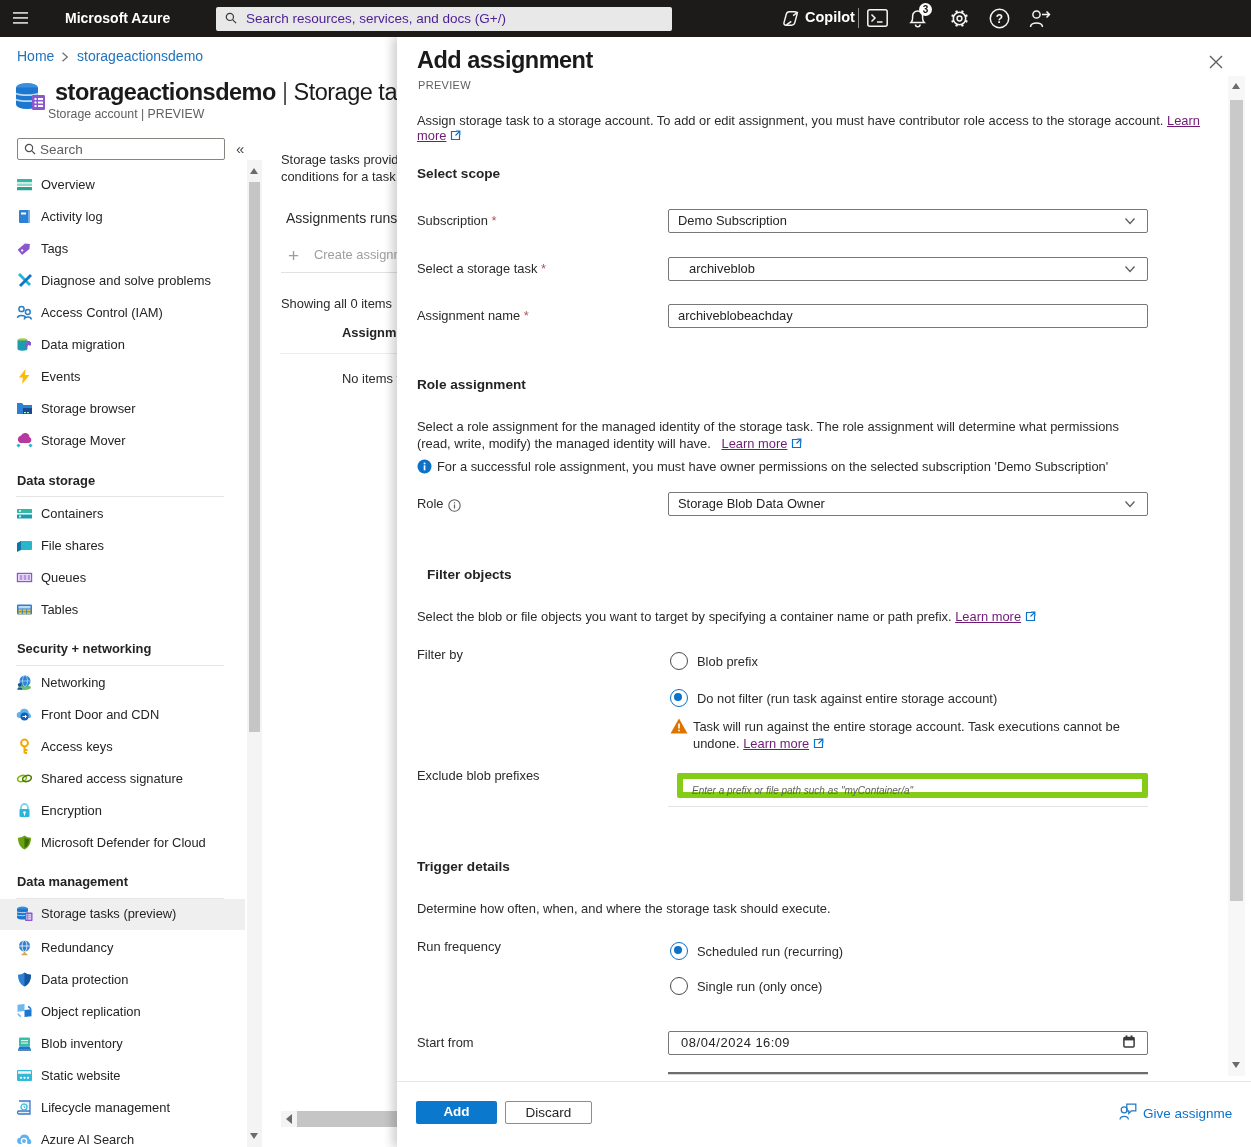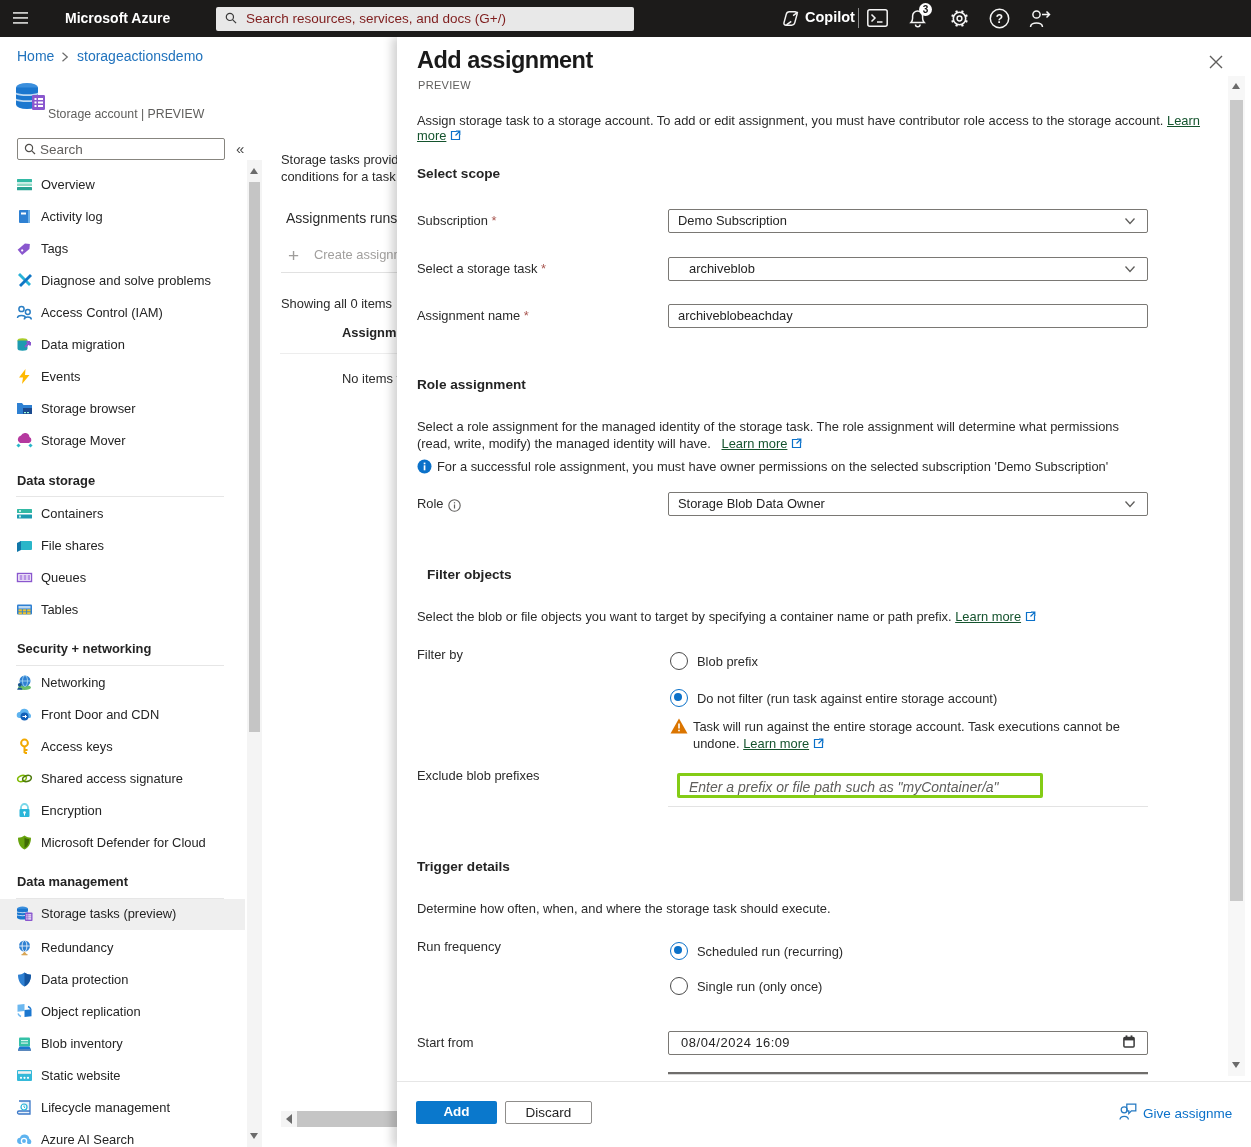--- a/index.html
+++ b/index.html
@@ -1,25 +1,25 @@
 <!DOCTYPE html>
 <html><head>
 <meta charset="utf-8">
 <style>
 * { margin:0; padding:0; box-sizing:border-box; }
 html,body { width:1251px; height:1147px; overflow:hidden; }
 body { font-family:"Liberation Sans", sans-serif; background:#fff; }
 #root { position:relative; width:1251px; height:1147px; overflow:hidden; background:#fff; }
 .abs { position:absolute; }
 .lnk { color:#2173bd; text-decoration:none; }
-.ulnk { color:#14532d; text-decoration:underline; }
+.ulnk { color:#701a75; text-decoration:underline; }
 
 #topbar { position:absolute; left:0; top:0; width:1251px; height:37px; background:#1c1b1a; }
 #topbar .ttl { position:absolute; left:65px; top:10px; color:#fff; font-size:14px; font-weight:bold; }
-#tsearch { position:absolute; left:216px; top:7px; width:418px; height:24px; background:#e8e8e8; border-radius:2px; color:#7f1d1d; font-size:13.5px; line-height:24px; }
+#tsearch { position:absolute; left:216px; top:7px; width:456px; height:24px; background:#e8e8e8; border-radius:2px; color:#4c1d95; font-size:13.5px; line-height:24px; }
 #tsearch span { margin-left:30px; }
 
 .navtxt { position:absolute; left:41px; font-size:12.9px; color:#242424; white-space:nowrap; }
 .navhead { position:absolute; left:17px; font-size:12.9px; font-weight:bold; color:#242424; white-space:nowrap; }
 .navsep { position:absolute; left:16px; width:208px; height:1px; background:#e6e6e6; }
 .navico { position:absolute; left:16px; width:17px; height:17px; }
 
 .sbtrack { position:absolute; background:#f4f4f4; }
 .sbthumb { position:absolute; background:#c5c5c5; }
 .sbarrow { position:absolute; width:0; height:0; }
@@ -39,20 +39,21 @@
 </style>
 </head>
 <body>
 <div id="root">
 
   <div class="abs" style="left:17px; top:48px; font-size:14px;"><a class="lnk" href="#">Home</a></div>
   <svg class="abs" style="left:61px; top:52px;" width="8" height="10" viewBox="0 0 8 10">
       <path d="M1.5 0.8 L6.3 5 L1.5 9.2" fill="none" stroke="#6b6b6b" stroke-width="1.2"></path>
     </svg>
   <div class="abs" style="left:77px; top:48px; font-size:14px;"><a class="lnk" href="#">storageactionsdemo</a></div>
+  <div class="abs" style="left:55px; top:79px; font-size:23.5px; letter-spacing:-0.5px; color:#1a1a1a; white-space:nowrap;"><b>storageactionsdemo</b> <span style="color:#555;">|</span> Storage ta</div>
   <div class="abs" style="left:48px; top:107px; font-size:12.3px; color:#5f5e5c;">Storage account | PREVIEW</div>
   <svg class="abs" style="left:14px; top:82px;" width="32" height="31" viewBox="0 0 32 31">
     <ellipse cx="13" cy="5.5" rx="11" ry="4.5" fill="#3b8fdd"></ellipse>
     <path d="M2 5.5 h22 v17 h-22 z" fill="#1b77cf"></path>
     <ellipse cx="13" cy="22.5" rx="11" ry="4.5" fill="#1b77cf"></ellipse>
     <path d="M2 10.5 c2 2.4 20 2.4 22 0 v1.8 c-2 2.4 -20 2.4 -22 0 z" fill="#bcd8f2"></path>
     <path d="M2 16.5 c2 2.4 20 2.4 22 0 v1.8 c-2 2.4 -20 2.4 -22 0 z" fill="#bcd8f2"></path>
     <rect x="18" y="13" width="13" height="15" rx="1.2" fill="#8a57ce"></rect>
     <rect x="20.5" y="16" width="2" height="2" fill="#fff"></rect>
       <rect x="24" y="16" width="5" height="2" fill="#fff"></rect>
@@ -346,21 +347,21 @@
         <path d="M9 0.5 L17.5 15.5 H0.5 z" fill="#db7500"></path>
         <rect x="8.2" y="5.5" width="1.6" height="5" fill="#fff"></rect>
         <rect x="8.2" y="11.7" width="1.6" height="1.6" fill="#fff"></rect>
       </svg>
   <div class="p13" style="left:693px; top:719px;">Task will run against the entire storage account. Task executions cannot be</div>
   <div class="p13" style="left:693px; top:736px;">undone. <span class="ulnk">Learn more</span><svg style="vertical-align:-1px; margin-left:4px;" width="11" height="11" viewBox="0 0 11 11">
           <path d="M1.5 3.5 h-0 M6.5 1.5 H1.5 V9.5 H9.5 V4.5" fill="none" stroke="#0b71c9" stroke-width="1.2"></path>
           <path d="M6 1.2 h3.8 V5 M9.6 1.4 L5.5 5.5" fill="none" stroke="#0b71c9" stroke-width="1.2"></path>
         </svg></div>
   <div class="plabel" style="left:417px; top:768px;">Exclude blob prefixes</div>
-  <div class="abs" style="left:677px; top:773px; width:366px; height:25px; border:3px solid #84cc16; border-radius:2px; font-size:14px; font-style:italic; color:#5f5e5c; line-height:23px; padding-left:9px;">Enter a prefix or file path such as "myContainer/a"</div>
+  <div class="abs" style="left:677px; top:773px; width:471px; height:25px; border:6px solid #84cc16; border-radius:2px; font-size:10px; font-style:italic; color:#5f5e5c; line-height:23px; padding-left:9px;">Enter a prefix or file path such as "myContainer/a"</div>
   <div class="abs" style="left:668px; top:806px; width:480px; height:1px; background:#e3e3e3;"></div>
   <div class="pb14" style="left:417px; top:859px;">Trigger details</div>
   <div class="p13" style="left:417px; top:901px;">Determine how often, when, and where the storage task should execute.</div>
   <div class="plabel" style="left:417px; top:939px;">Run frequency</div>
   <div class="ri on" style="left:670px; top:942px;"></div>
   <div class="plabel" style="left:697px; top:944px;">Scheduled run (recurring)</div>
   <div class="ri off" style="left:670px; top:977px;"></div>
   <div class="plabel" style="left:697px; top:979px;">Single run (only once)</div>
   <div class="plabel" style="left:417px; top:1035px;">Start from</div>
   <div class="dd" style="left:668px; top:1031px; padding-left:12px;"><span style="letter-spacing:0.6px;">08/04/2024</span><span style="letter-spacing:0.4px;">&nbsp;16:09</span></div>

